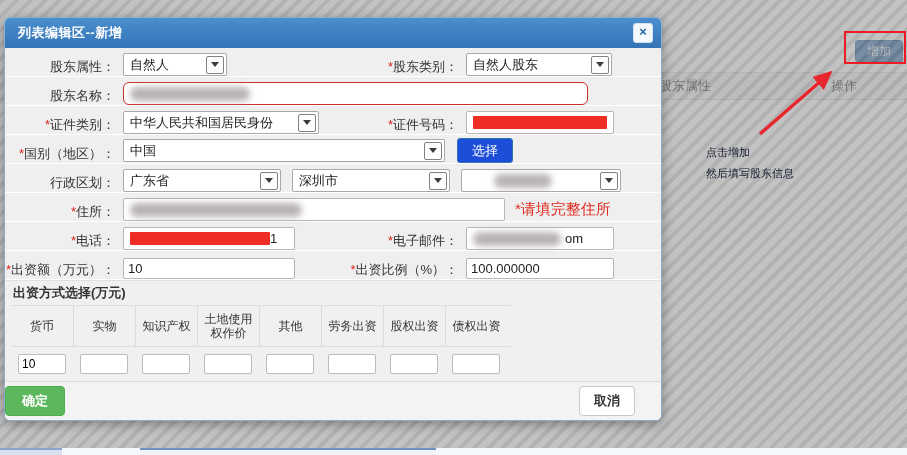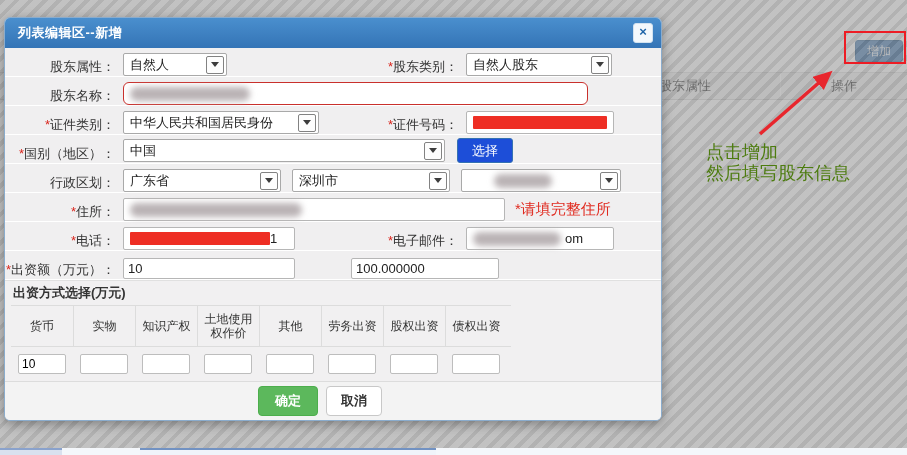--- a/index.html
+++ b/index.html
@@ -90,35 +90,35 @@
   .cap-head{display:flex;margin-left:6px;border-top:1px solid #dcdcdc;border-bottom:1px solid #dcdcdc;width:500px;}
   .cap-hcell{width:62px;min-height:40px;display:flex;align-items:center;justify-content:center;
     text-align:center;font-size:12px;line-height:1.2;color:#333;border-left:1px solid #dcdcdc;box-sizing:border-box;padding:2px 1px;}
   .cap-hcell:first-child{border-left:none;}
   .cap-vals{display:flex;margin-left:6px;width:500px;height:34px;align-items:center;}
   .cap-vcell{width:62px;display:flex;justify-content:center;}
   .cap-input{width:48px;height:20px;border:1px solid #bdbdbd;border-radius:2px;font-size:12px;padding:0 3px;box-sizing:border-box;}
   
   .dfooter{
     height:38px;background:#f3f3f3;border-top:1px solid #dcdcdc;border-radius:0 0 5px 5px;
-    display:flex;align-items:center;justify-content:center;padding-right:26px;gap:8px;
+    display:flex;align-items:center;justify-content:space-between;padding-right:26px;gap:8px;
   }
   .btn-confirm{
     background:#5cb85c;border:1px solid #4cae4c;color:#fff;font-weight:bold;font-size:13px;
     padding:5px 16px;border-radius:4px;cursor:pointer;
   }
   .btn-cancel{
     background:#fff;border:1px solid #c8c8c8;color:#333;font-weight:bold;font-size:13px;
     padding:5px 14px;border-radius:4px;cursor:pointer;
   }
   
   .anno{position:absolute;z-index:30;}
   .anno-rect{left:844px;top:31px;width:62px;height:33px;border:2px solid #ed1c24;box-sizing:border-box;}
   .anno-arrow-svg{left:0;top:0;width:907px;height:455px;pointer-events:none;}
-  .anno-text{left:706px;top:142px;color:#4d7c0f;font-size:18px;line-height:21px;white-space:nowrap;}
+  .anno-text{left:706px;top:142px;color:#0f172a;font-size:11px;line-height:21px;white-space:nowrap;}
 </style>
 </head>
 <body>
 
 <div class="bg-layer">
   <div class="bg-header-band"></div>
   <div class="bg-col-divider"></div>
   <span class="bg-col-label bg-col-attr">股东属性</span>
   <span class="bg-col-label bg-col-op">操作</span>
   <div class="bg-add-btn">增加</div>
@@ -247,20 +247,21 @@
         <span style="margin-left:4px;">om</span>
       </div>
     </div>
   </div>
 
   <div class="frow">
     <div class="lab"><span class="req">*</span><span>出资额（万元）：</span></div>
     <div class="f-left">
       <input class="tinput" style="width: 172px;" value="10">
     </div>
+    <div class="lab-r"><span class="req">*</span><span>出资比例（%）：</span></div>
     <div class="f-right">
       <input class="tinput" style="width: 148px;" value="100.000000">
     </div>
   </div>
 
   <div class="section">
     <div class="sec-title">出资方式选择(万元)</div>
     <div class="cap-head">
       <div class="cap-hcell">货币</div>
       <div class="cap-hcell">实物</div>

